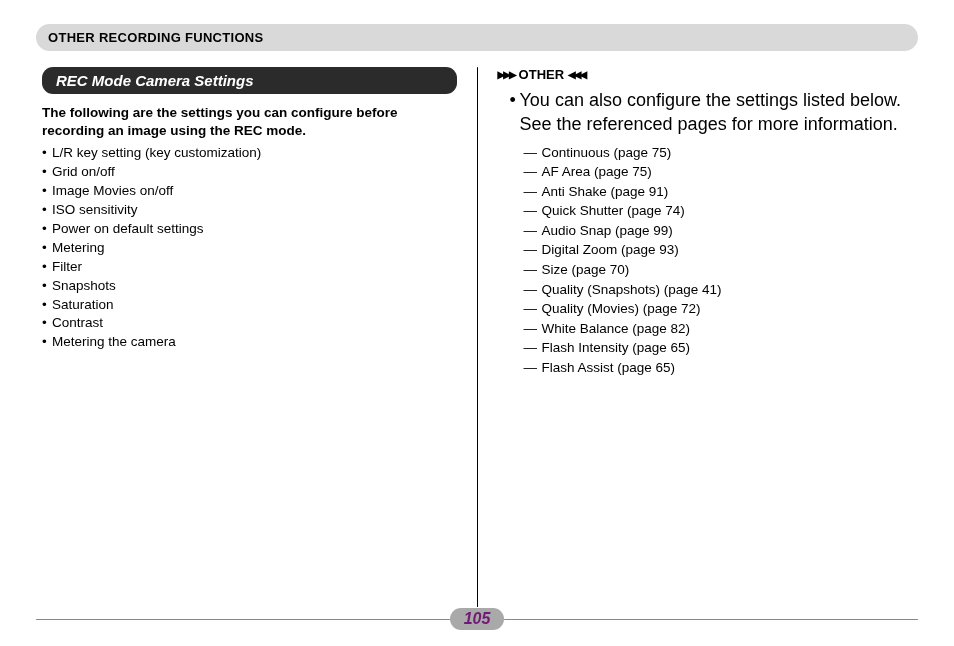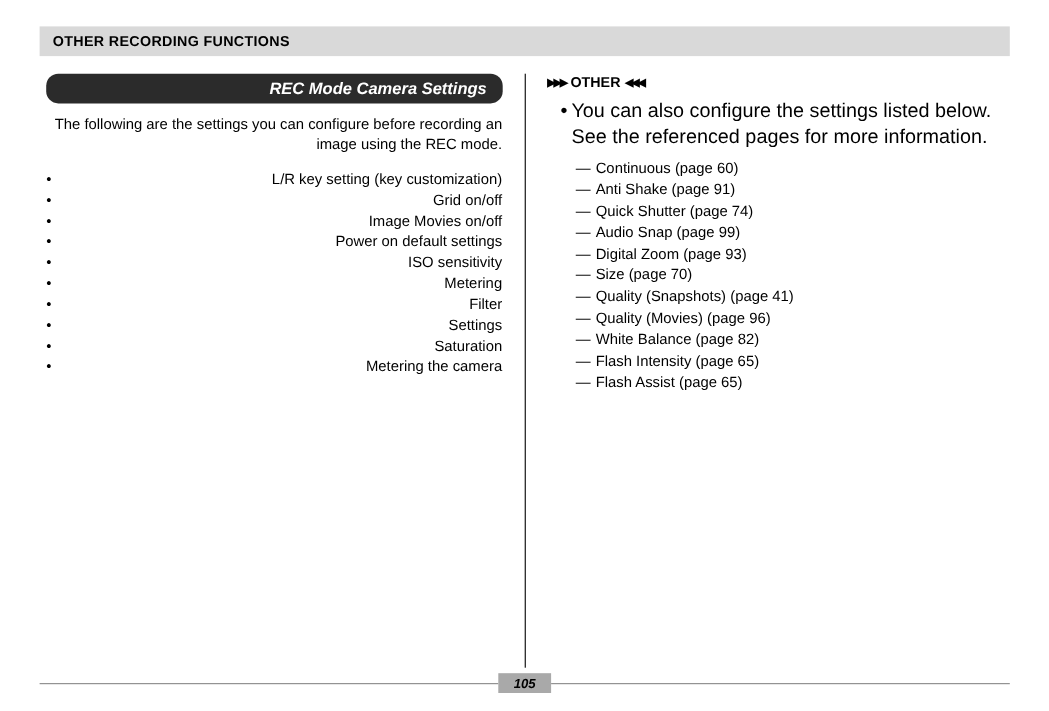--- a/index.html
+++ b/index.html
@@ -1,83 +1,85 @@
 <!DOCTYPE html>
 <html><head>
 <meta charset="utf-8">
 <style>
-  * { box-sizing: border-box; margin: 0; padding: 0; }
+  * { box-sizing: border-box; margin: 0; padding: 0; border-radius: 25px; }
   html, body { width: 954px; height: 646px; background: #fff; font-family: Arial, Helvetica, sans-serif; color: #000; }
   .page { width: 954px; height: 646px; position: relative; padding: 24px 36px 0 36px; }
   .header-bar { background: #d9d9d9; padding: 6px 12px; font-weight: bold; font-size: 13px; letter-spacing: 0.3px; }
   .columns { display: flex; margin-top: 16px; height: 540px; }
   .col { flex: 1; padding: 0 6px; }
-  .col-left { padding-right: 20px; text-align: right; }
+  .col-left { padding-right: 20px; }
   .col-right { padding-left: 20px; }
   .divider { width: 1px; background: #000; height: 540px; align-self: stretch; }
   .section-title { background: #2b2b2b; color: #fff; font-weight: bold; font-size: 15px; padding: 5px 14px 5px 14px; border-radius: 11px; display: inline-block; width: 100%; margin-bottom: 10px; font-style: italic; }
-  .intro { font-size: 13.5px; line-height: 1.35; margin-bottom: 14px; }
+  .intro { font-size: 13.5px; line-height: 1.35; margin-bottom: 4px; font-weight: bold; }
   ul.bullets { list-style: none; padding-left: 0; }
   ul.bullets li { font-size: 13.5px; line-height: 1.4; position: relative; padding-left: 10px; }
   ul.bullets li::before { content: "•"; position: absolute; left: 0; }
   .note-header { font-size: 13px; font-weight: bold; display: flex; align-items: center; gap: 4px; margin-bottom: 6px; }
   .note-arrows { font-size: 10px; letter-spacing: -2px; }
   .note-bullet { font-size: 18px; line-height: 1.35; position: relative; padding-left: 22px; margin-bottom: 6px; }
   .note-bullet::before { content: "•"; position: absolute; left: 12px; }
   ul.dashes { list-style: none; padding-left: 26px; }
   ul.dashes li { font-size: 13.5px; line-height: 1.45; position: relative; padding-left: 18px; }
   ul.dashes li::before { content: "—"; position: absolute; left: 0; }
   .footer { position: absolute; bottom: 16px; left: 36px; right: 36px; display: flex; align-items: center; }
   .footer .rule-l, .footer .rule-r { flex: 1; height: 1px; background: #888; }
-  .page-num { background: #a9a9a9; color: #000000; font-weight: bold; font-size: 12px; padding: 2px 14px; font-style: italic; }
+  .page-num { background: #a9a9a9; color: #701a75; font-weight: bold; font-size: 16px; padding: 2px 14px; font-style: italic; }
 </style>
 </head>
 <body>
 
 <div class="page">
 
   <div class="header-bar">OTHER RECORDING FUNCTIONS</div>
 
   <div class="columns">
 
     <div class="col col-left">
       <div class="section-title">REC Mode Camera Settings</div>
       <p class="intro">The following are the settings you can configure before recording an image using the REC mode.</p>
       <ul class="bullets">
         <li>L/R key setting (key customization)</li>
         <li>Grid on/off</li>
         <li>Image Movies on/off</li>
+        <li>ISO sensitivity</li>
         <li>Power on default settings</li>
-        <li>ISO sensitivity</li>
         <li>Metering</li>
         <li>Filter</li>
-        <li>Settings</li>
+        <li>Snapshots</li>
         <li>Saturation</li>
+        <li>Contrast</li>
         <li>Metering the camera</li>
       </ul>
     </div>
 
     <div class="divider"></div>
 
     <div class="col col-right">
       <div class="note-header">
         <span class="note-arrows">▶▶▶</span>
         <span>OTHER</span>
         <span class="note-arrows">◀◀◀</span>
       </div>
       <div class="note-bullet">You can also configure the settings listed below. See the referenced pages for more information.</div>
       <ul class="dashes">
-        <li>Continuous (page 60)</li>
+        <li>Continuous (page 75)</li>
+        <li>AF Area (page 75)</li>
         <li>Anti Shake (page 91)</li>
         <li>Quick Shutter (page 74)</li>
         <li>Audio Snap (page 99)</li>
         <li>Digital Zoom (page 93)</li>
         <li>Size (page 70)</li>
         <li>Quality (Snapshots) (page 41)</li>
-        <li>Quality (Movies) (page 96)</li>
+        <li>Quality (Movies) (page 72)</li>
         <li>White Balance (page 82)</li>
         <li>Flash Intensity (page 65)</li>
         <li>Flash Assist (page 65)</li>
       </ul>
     </div>
 
   </div>
 
   <div class="footer">
     <div class="rule-l"></div>

